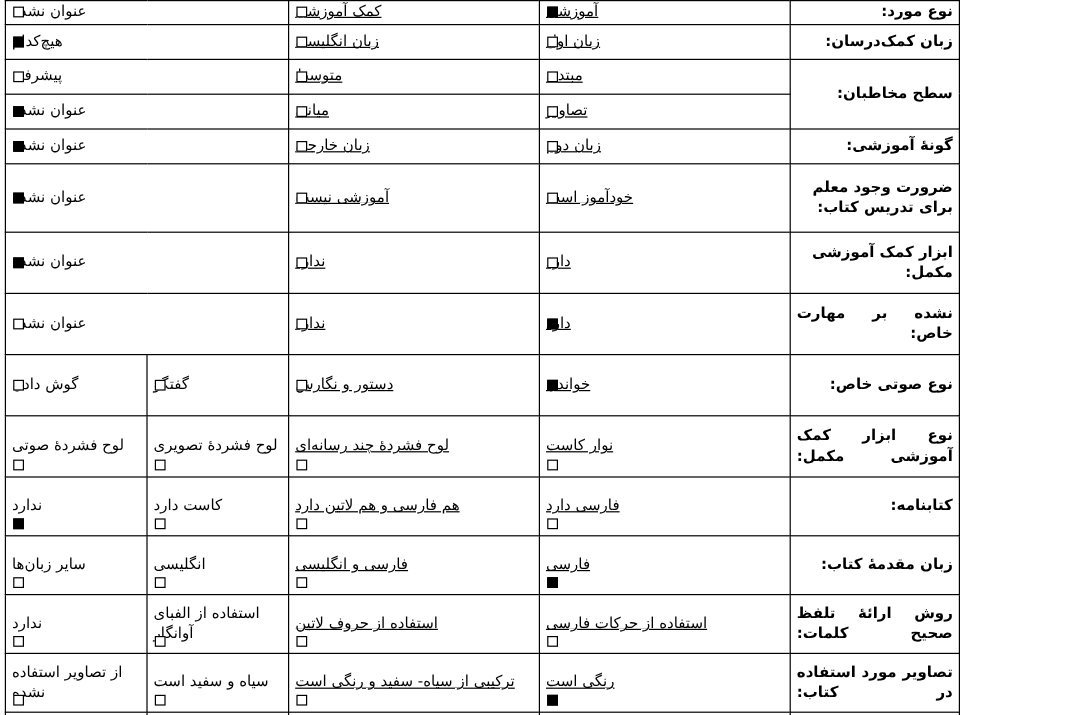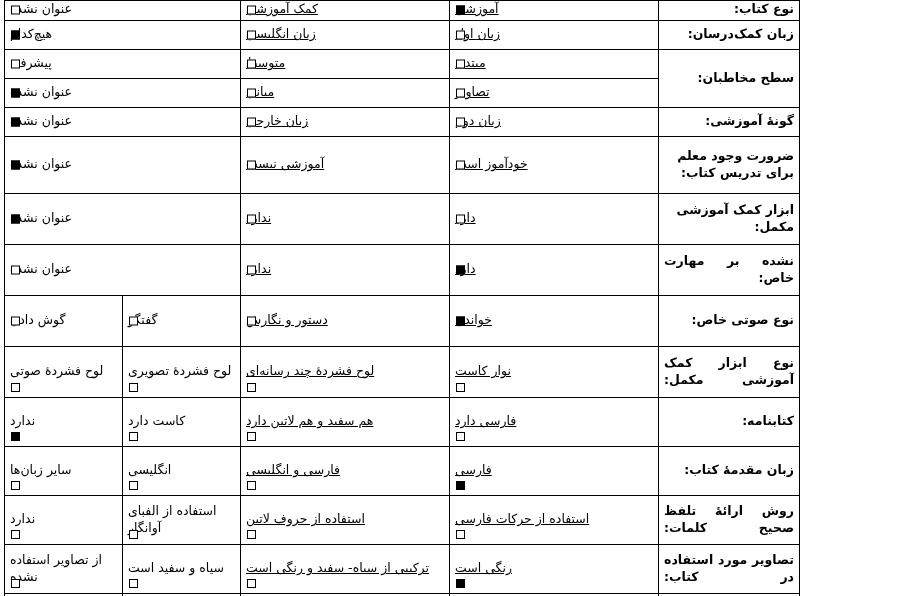--- a/index.html
+++ b/index.html
@@ -93,21 +93,21 @@
   }
 </style>
 </head>
 <body>
 
 <div class="sheet">
   <table class="form">
     <tbody>
 
       <tr class="clipped">
-        <td class="label">نوع کتاب:</td>
+        <td class="label">نوع مورد:</td>
         <td class="opt w-wide">
           <span class="cbox filled"></span>
           <span class="txt">آموزشی</span>
         </td>
         <td class="opt w-wide">
           <span class="cbox"></span>
           <span class="txt">کمک آموزشی</span>
         </td>
         <td class="opt" colspan="2">
           <span class="cbox"></span>
@@ -267,21 +267,21 @@
       </tr>
 
       <tr>
         <td class="label">کتابنامه:</td>
         <td class="opt w-wide two-line" style="height:44px;">
           <span class="cbox"></span>
           <span class="txt">فارسی دارد</span>
         </td>
         <td class="opt w-wide two-line">
           <span class="cbox"></span>
-          <span class="txt">هم سفید و هم لاتین دارد</span>
+          <span class="txt">هم فارسی و هم لاتین دارد</span>
         </td>
         <td class="opt w-nar two-line">
           <span class="cbox"></span>
           <span class="txt">کاست دارد</span>
         </td>
         <td class="opt w-nar two-line">
           <span class="cbox filled"></span>
           <span class="txt">ندارد</span>
         </td>
       </tr>

